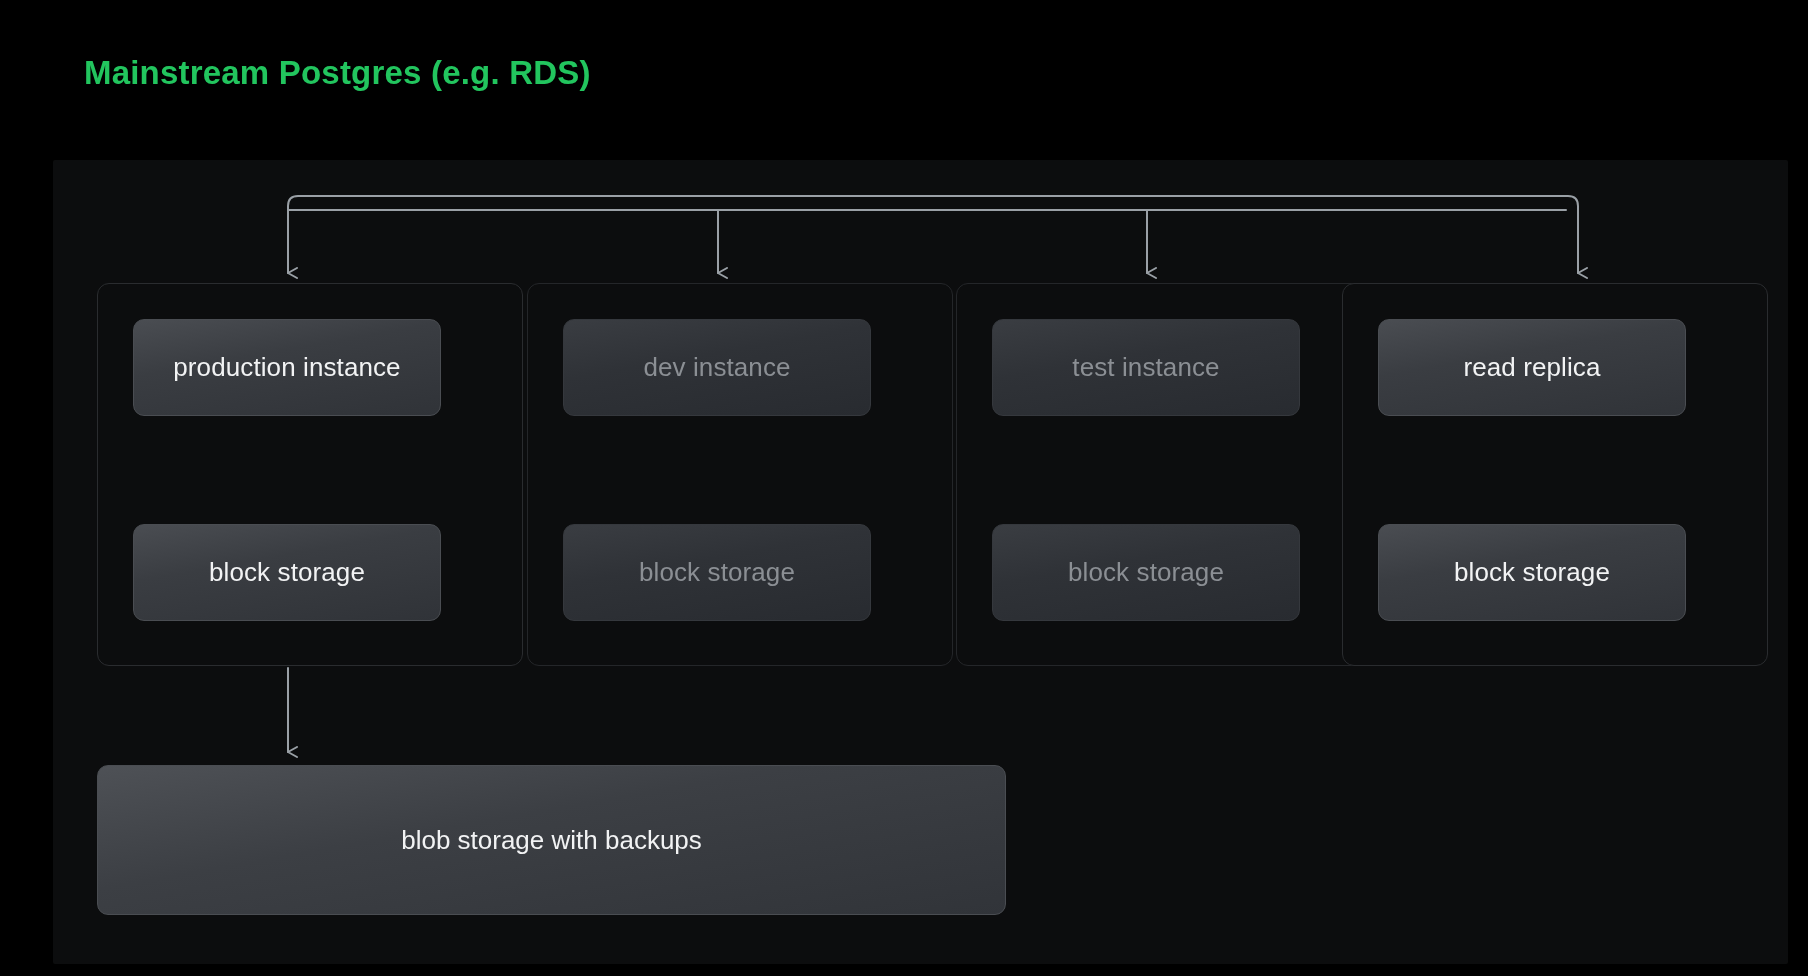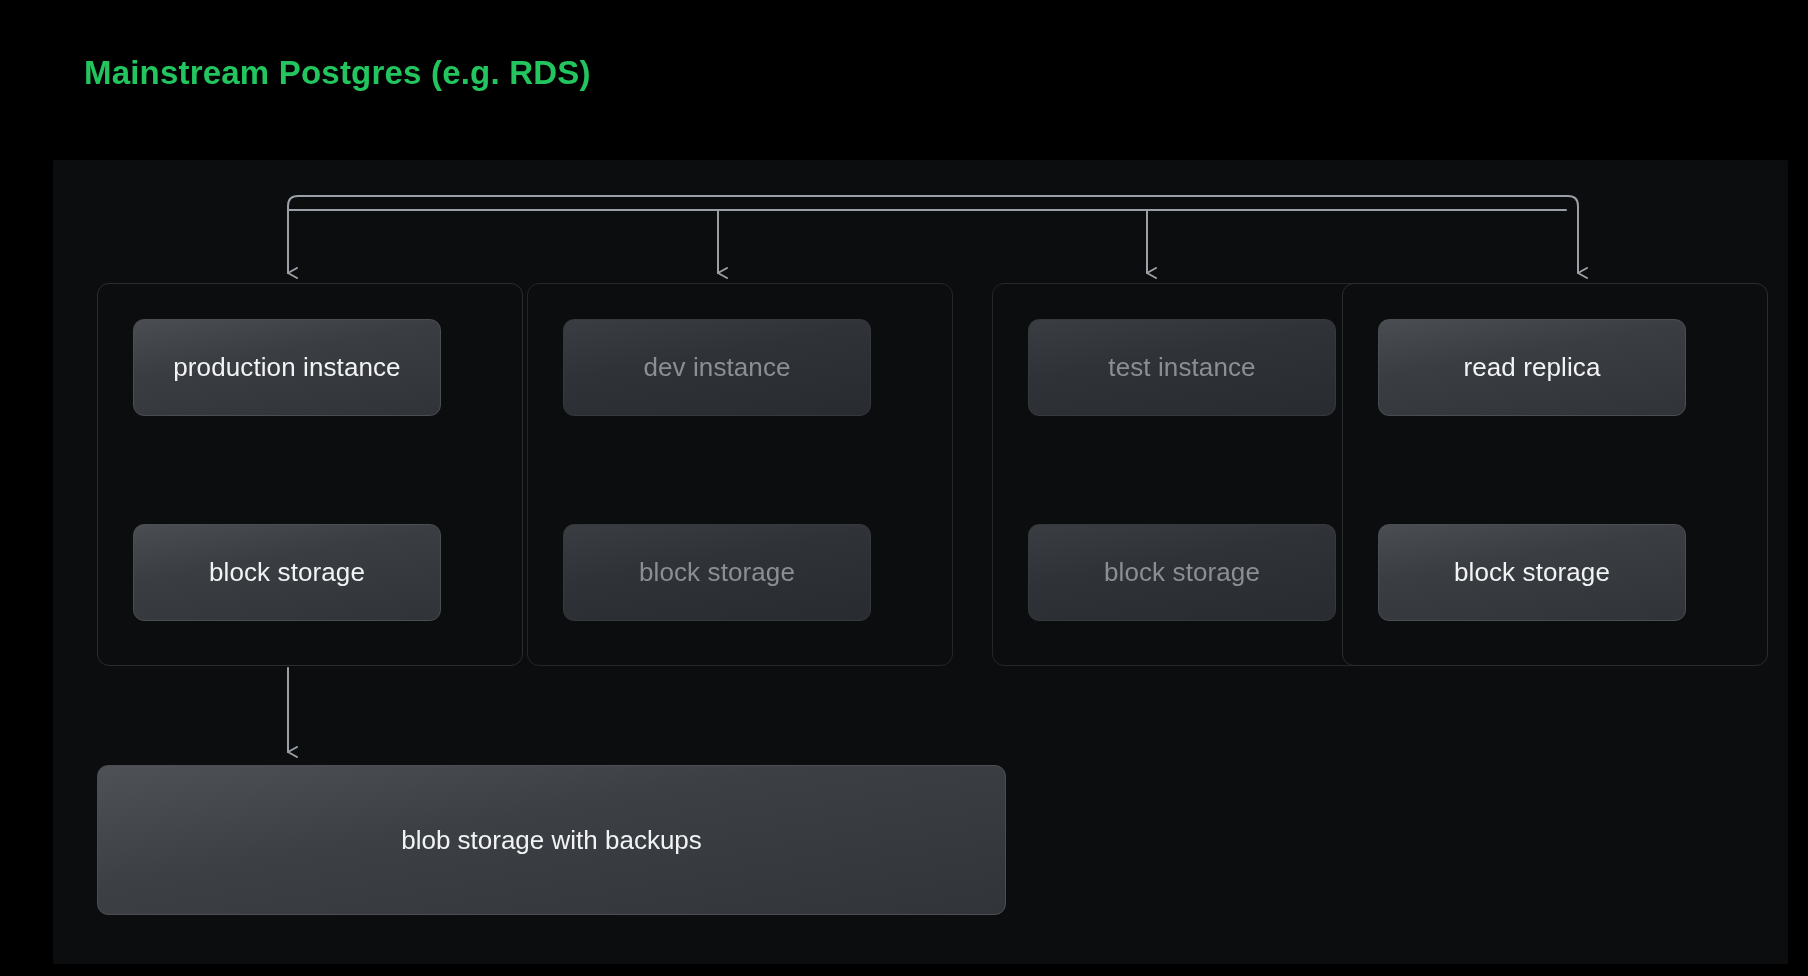--- a/index.html
+++ b/index.html
@@ -67,21 +67,21 @@
     border: 1px solid #2a2c2f;
     border-radius: 12px;
     background: #0c0d0e;
     box-sizing: border-box;
   }
   .group.dim {
     border-color: #242629;
   }
   .group.g1 { left: 44px; }
   .group.g2 { left: 474px; }
-  .group.g3 { left: 903px; margin-left: 36px; }
+  .group.g3 { left: 903px; }
   .group.g4 { left: 1289px; }
 
   
   .node {
     position: absolute;
     left: 35px;
     width: 308px;
     height: 97px;
     border-radius: 11px;
     border: 1px solid #4a4d52;

